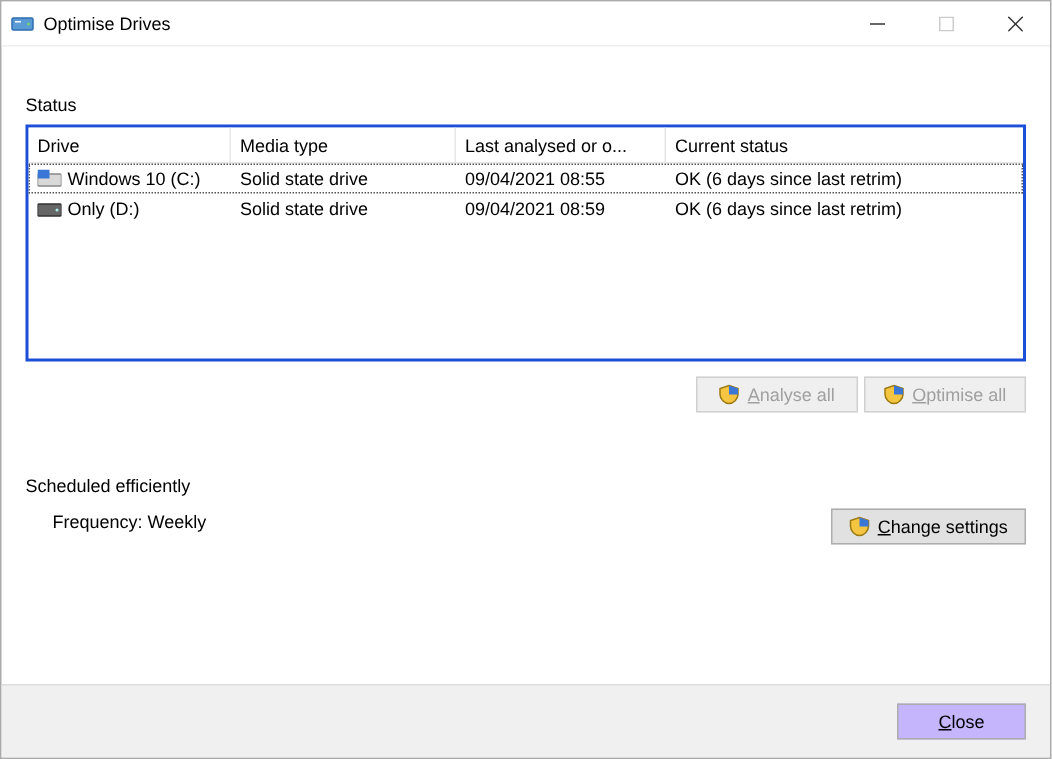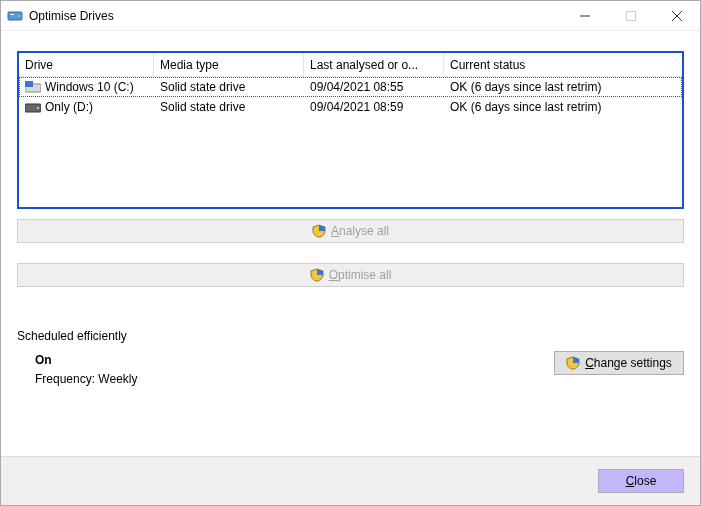--- a/index.html
+++ b/index.html
@@ -85,23 +85,22 @@
 .td.col-drive { display: flex; align-items: center; gap: 4px; }
 .drive-icon {
   width: 16px; height: 12px;
   display: inline-block;
 }
 .drive-icon.os svg rect.flag { fill:#3a76d6; }
 .drive-icon.data svg rect.body { fill:#666; }
 .action-row {
   display: flex;
   justify-content: flex-end;
-  gap: 20px;
+  gap: 4px;
   margin-top: 10px;
-  flex-direction: column;
 }
 .btn {
   min-width: 108px;
   height: 24px;
   border: 1px solid #adadad;
   background: #e1e1e1;
   font-size: 12px;
   display: inline-flex;
   align-items: center;
   justify-content: center;
@@ -158,20 +157,21 @@
   <div class="win-btn">
     <svg width="10" height="10">
         <line x1="0" y1="0" x2="10" y2="10" stroke="#333"></line>
         <line x1="10" y1="0" x2="0" y2="10" stroke="#333"></line>
       </svg>
   </div>
 </div>
 
 <div class="content">
 
+  <div class="section-label">Status</div>
 
   <div class="table-wrap">
     <div class="thead">
       <div class="th col-drive">Drive</div>
       <div class="th col-media">Media type</div>
       <div class="th col-last">Last analysed or o...</div>
       <div class="th col-status">Current status</div>
     </div>
     <div class="tbody">
       <div class="trow selected">
@@ -223,21 +223,20 @@
           </svg>
       </span>
       <span><span class="ul-first">O</span><span>ptimise all</span></span>
     </button>
   </div>
 
   <div class="schedule">
     <div class="section-label">Scheduled efficiently</div>
     <div class="schedule-body">
       <div class="schedule-text">
-        <div class="on">On</div>
         <div>Frequency: Weekly</div>
       </div>
       <div>
         <button class="btn" style="min-width:130px">
           <span class="shield">
             <svg width="14" height="14" viewBox="0 0 14 14">
                 <path d="M7 1 L13 3 V7 C13 10 10 13 7 13 C4 13 1 10 1 7 V3 Z" fill="#f5c542" stroke="#9b7a12"></path>
                 <path d="M7 1 L13 3 V7 L7 7 Z" fill="#3a76d6"></path>
               </svg>
           </span>

